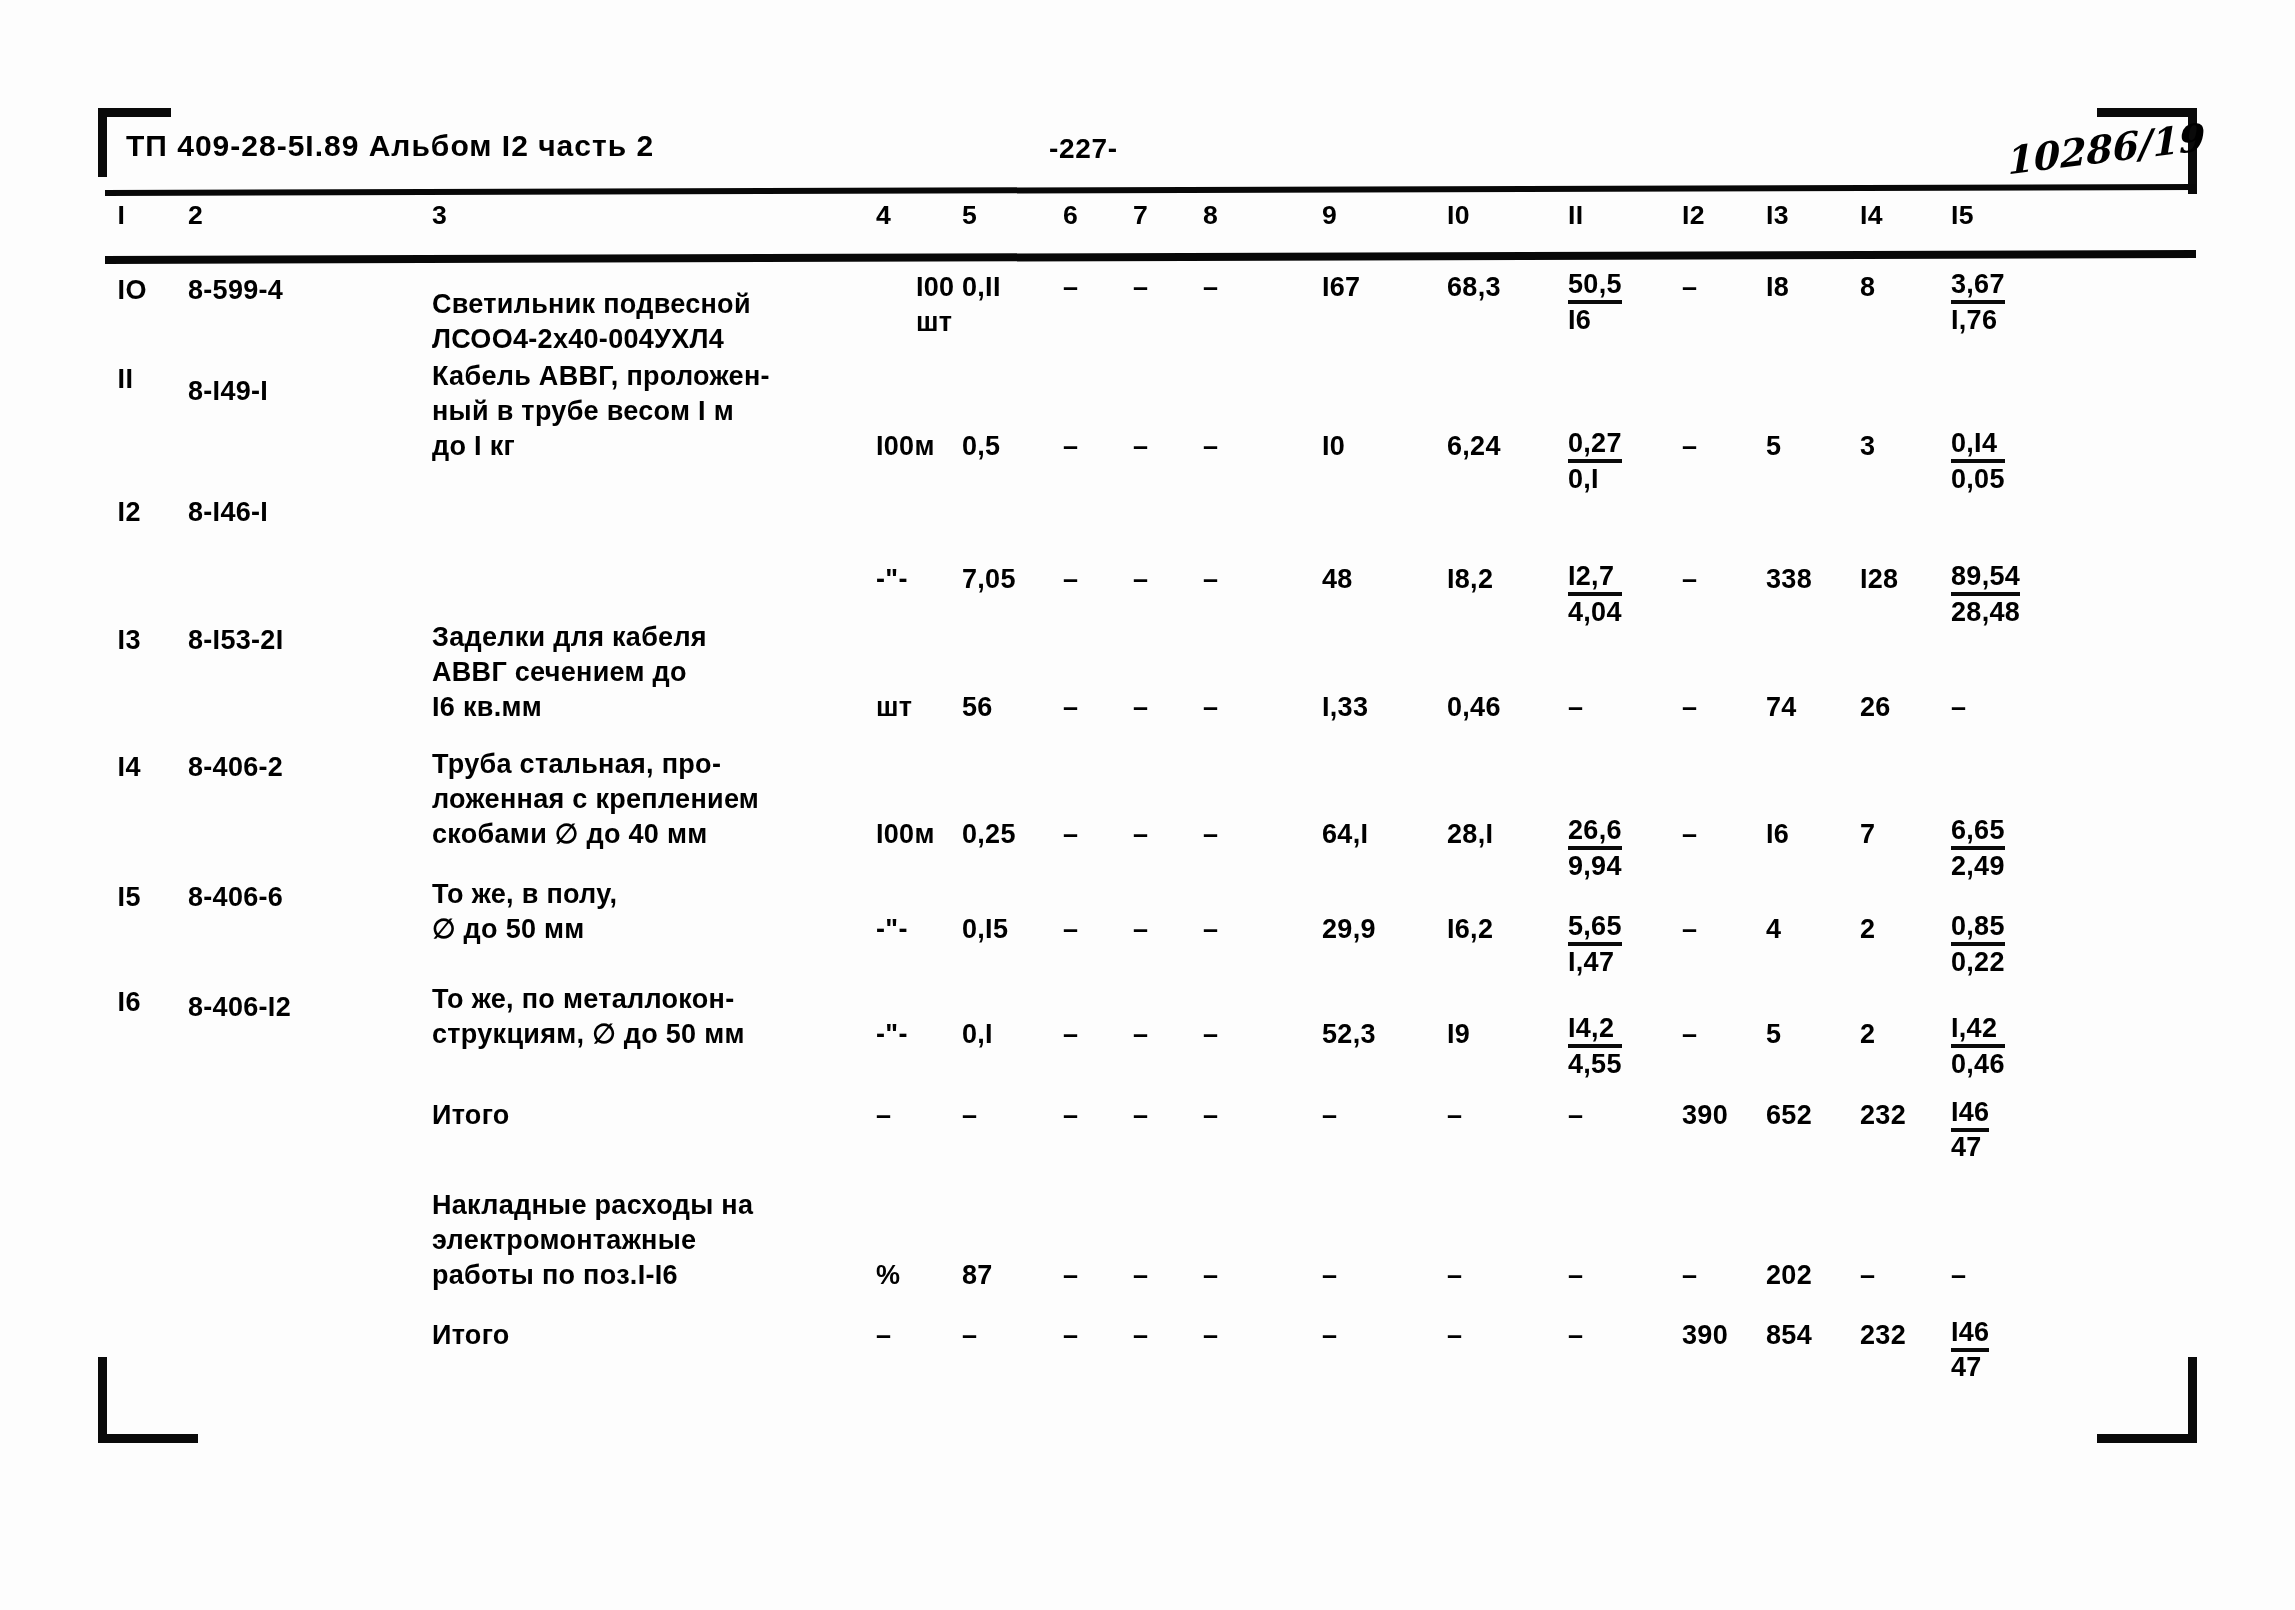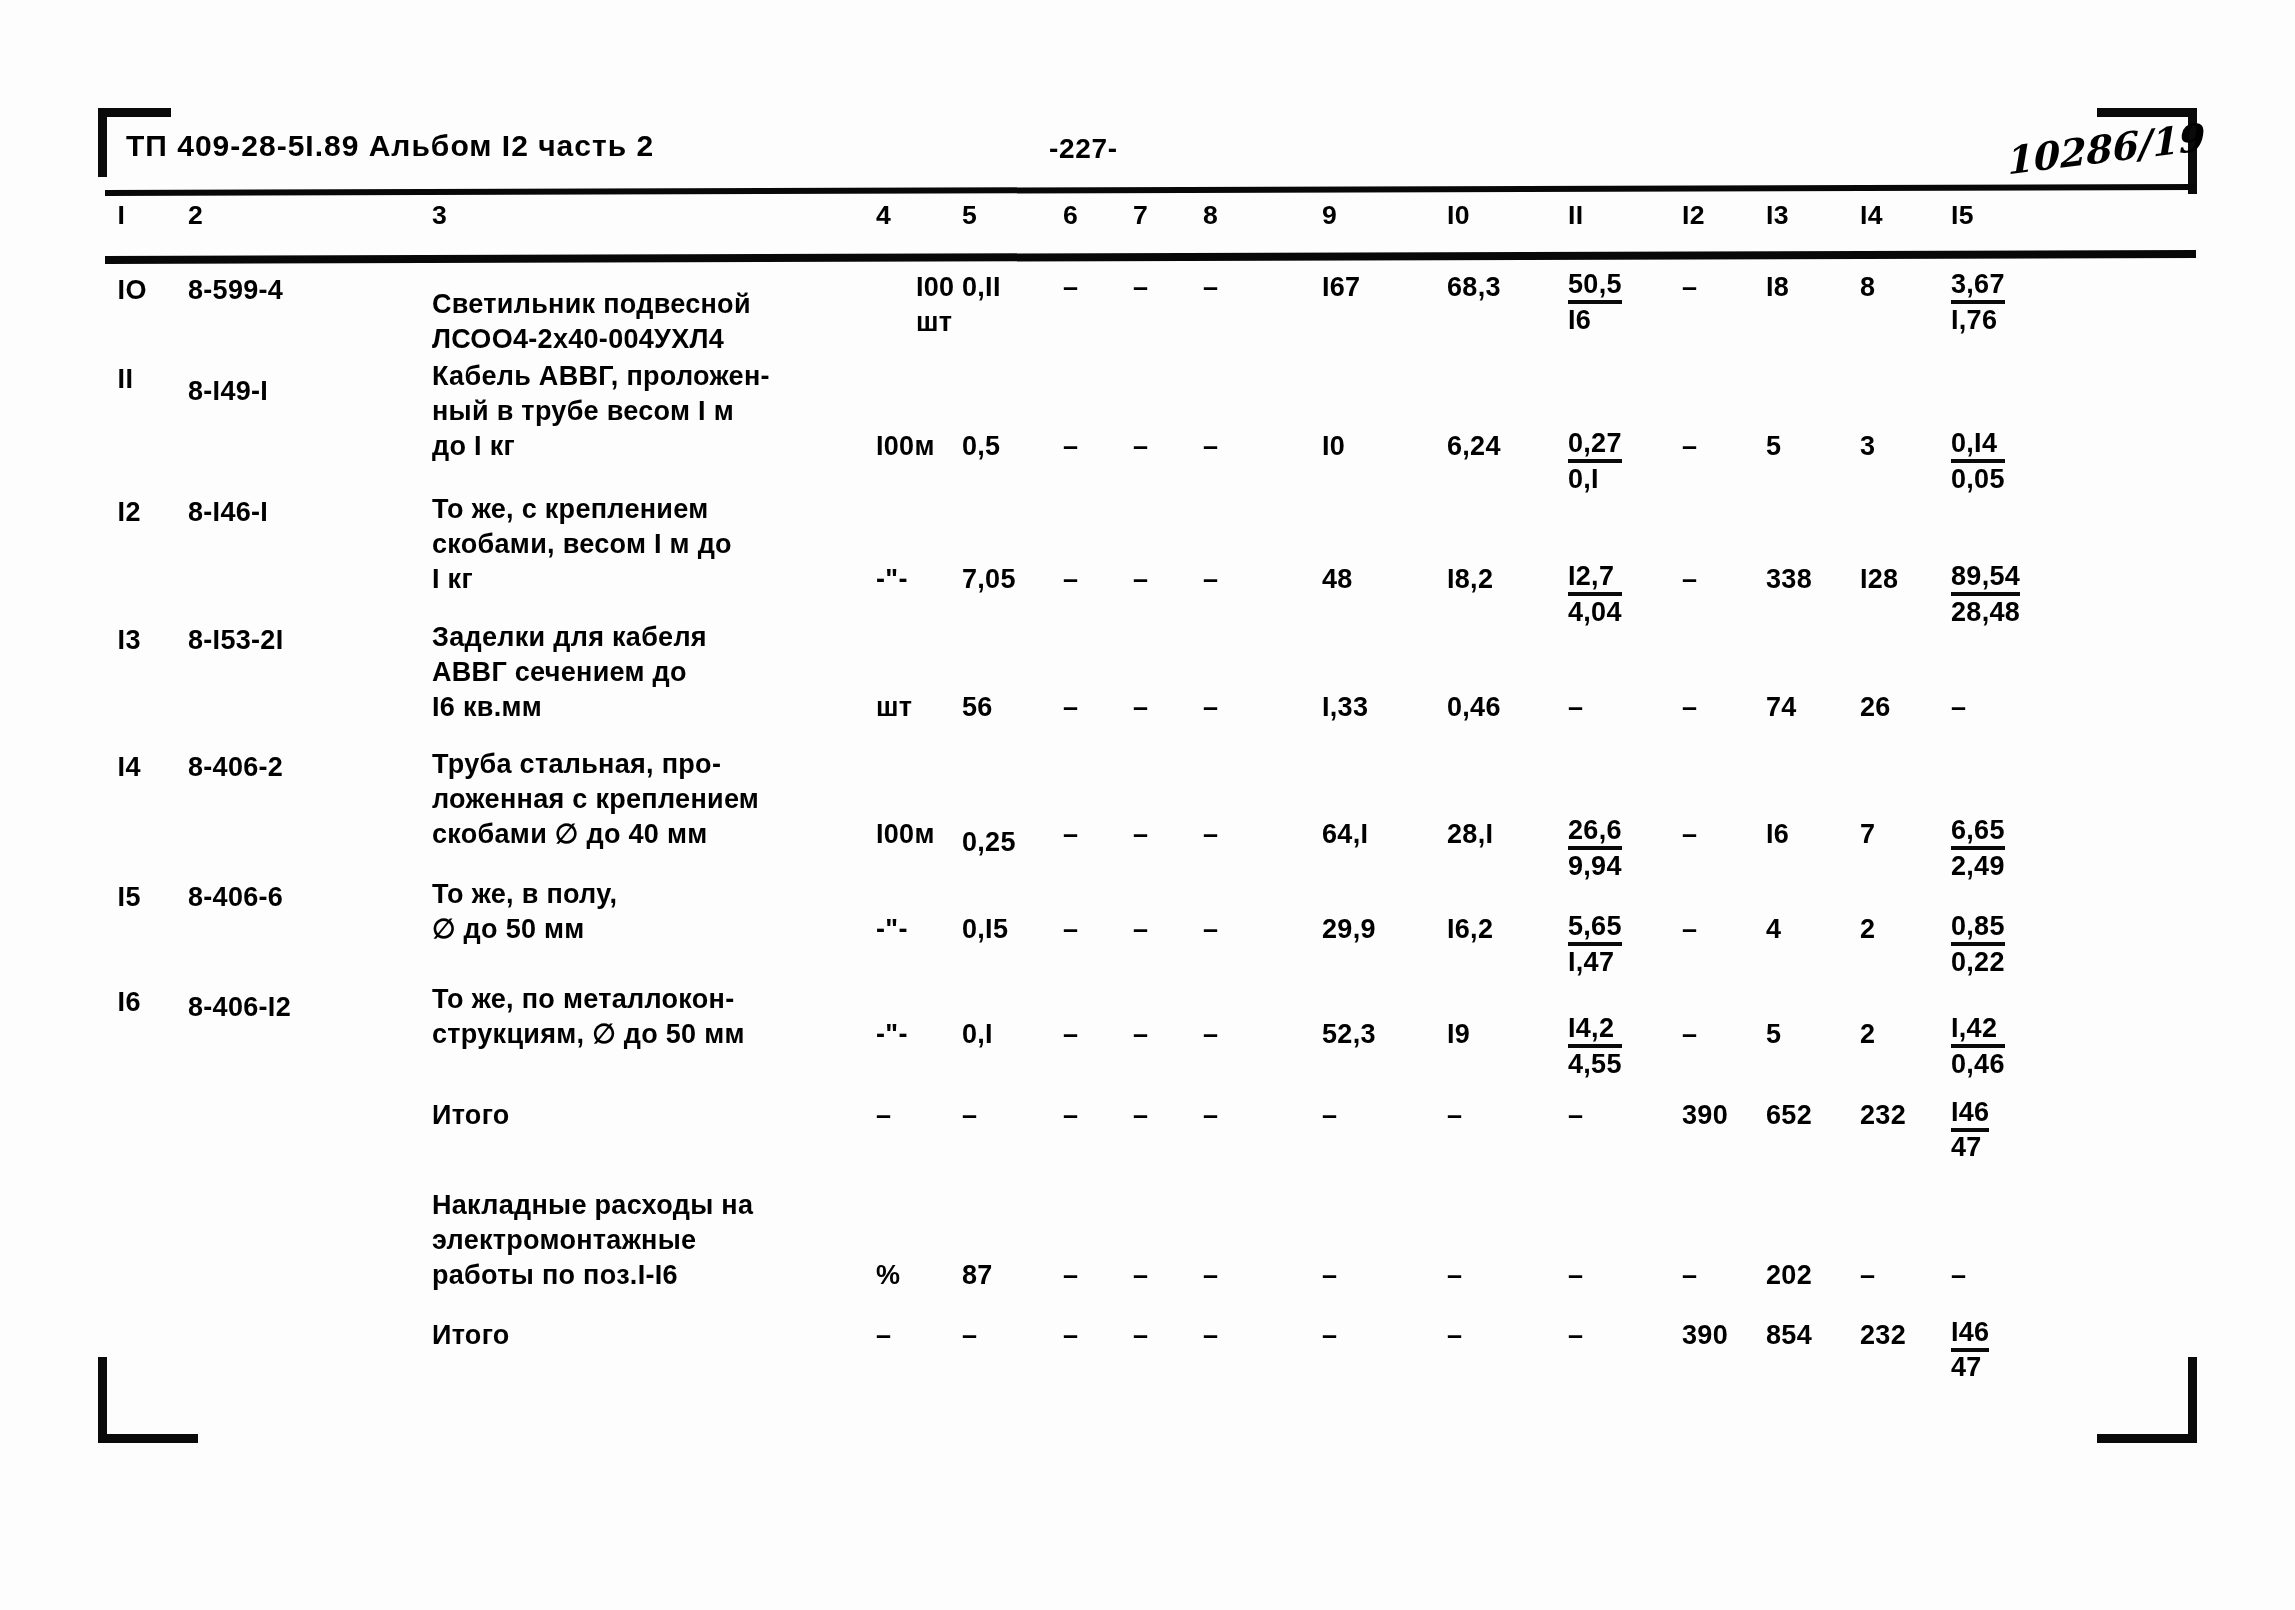--- a/index.html
+++ b/index.html
@@ -211,21 +211,20 @@
       <div class="cell c11" style="top:77px;"><span class="frac"><span class="num">0,27</span><span class="den">0,I</span></span></div>
       <div class="cell c12" style="top:78px;">–</div>
       <div class="cell c13" style="top:78px;">5</div>
       <div class="cell c14" style="top:78px;">3</div>
       <div class="cell c15" style="top:77px;"><span class="frac"><span class="num">0,I4</span><span class="den">0,05</span></span></div>
     </div>
 
     <div class="row" style="height:133px;">
       <div class="cell c1" style="top:11.2px;">I2</div>
       <div class="cell c2" style="top:11.2px;">8-I46-I</div>
-      <div class="cell c3" style="top:8.4px;"><span>То же, с креплением</span><br><span>скобами, весом I м до</span><br><span>I кг</span></div>
       <div class="cell c4" style="top:78px;">-"-</div>
       <div class="cell c5" style="top:78px;">7,05</div>
       <div class="cell c6" style="top:78px;">–</div>
       <div class="cell c7" style="top:78px;">–</div>
       <div class="cell c8" style="top:78px;">–</div>
       <div class="cell c9" style="top:78px;">48</div>
       <div class="cell c10" style="top:78px;">I8,2</div>
       <div class="cell c11" style="top:77px;"><span class="frac"><span class="num">I2,7</span><span class="den">4,04</span></span></div>
       <div class="cell c12" style="top:78px;">–</div>
       <div class="cell c13" style="top:78px;">338</div>
@@ -249,21 +248,21 @@
       <div class="cell c13" style="top:73px;">74</div>
       <div class="cell c14" style="top:73px;">26</div>
       <div class="cell c15" style="top:73px;">–</div>
     </div>
 
     <div class="row" style="height:133px;">
       <div class="cell c1" style="top:5.6px;">I4</div>
       <div class="cell c2" style="top:5.6px;">8-406-2</div>
       <div class="cell c3" style="top:2.8px;"><span>Труба стальная, про-</span><br><span>ложенная с креплением</span><br><span>скобами ∅ до 40 мм</span></div>
       <div class="cell c4" style="top:73px;">I00м</div>
-      <div class="cell c5" style="top:73px;margin-top:8px;">0,25</div>
+      <div class="cell c5" style="top:73px;">0,25</div>
       <div class="cell c6" style="top:73px;">–</div>
       <div class="cell c7" style="top:73px;">–</div>
       <div class="cell c8" style="top:73px;">–</div>
       <div class="cell c9" style="top:73px;">64,I</div>
       <div class="cell c10" style="top:73px;">28,I</div>
       <div class="cell c11" style="top:71px;"><span class="frac"><span class="num">26,6</span><span class="den">9,94</span></span></div>
       <div class="cell c12" style="top:73px;">–</div>
       <div class="cell c13" style="top:73px;">I6</div>
       <div class="cell c14" style="top:73px;">7</div>
       <div class="cell c15" style="top:71px;"><span class="frac"><span class="num">6,65</span><span class="den">2,49</span></span></div>

